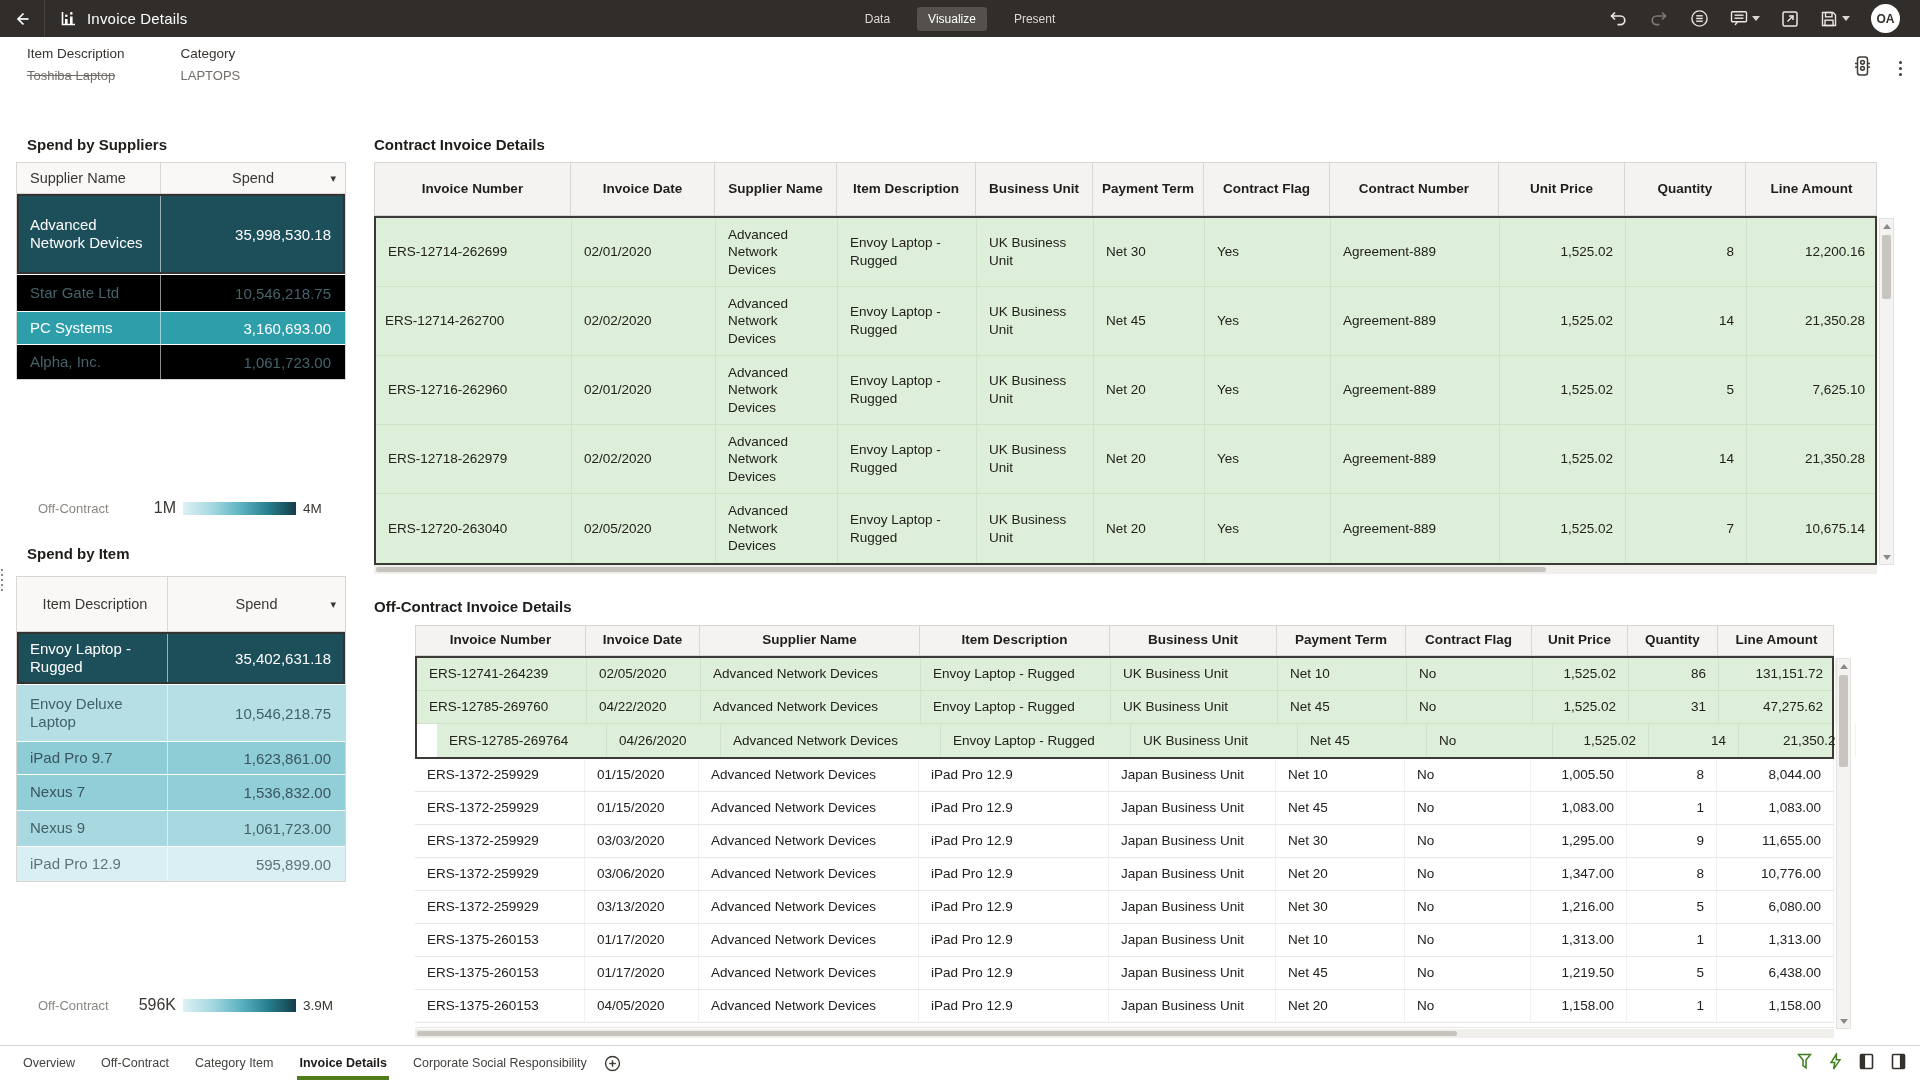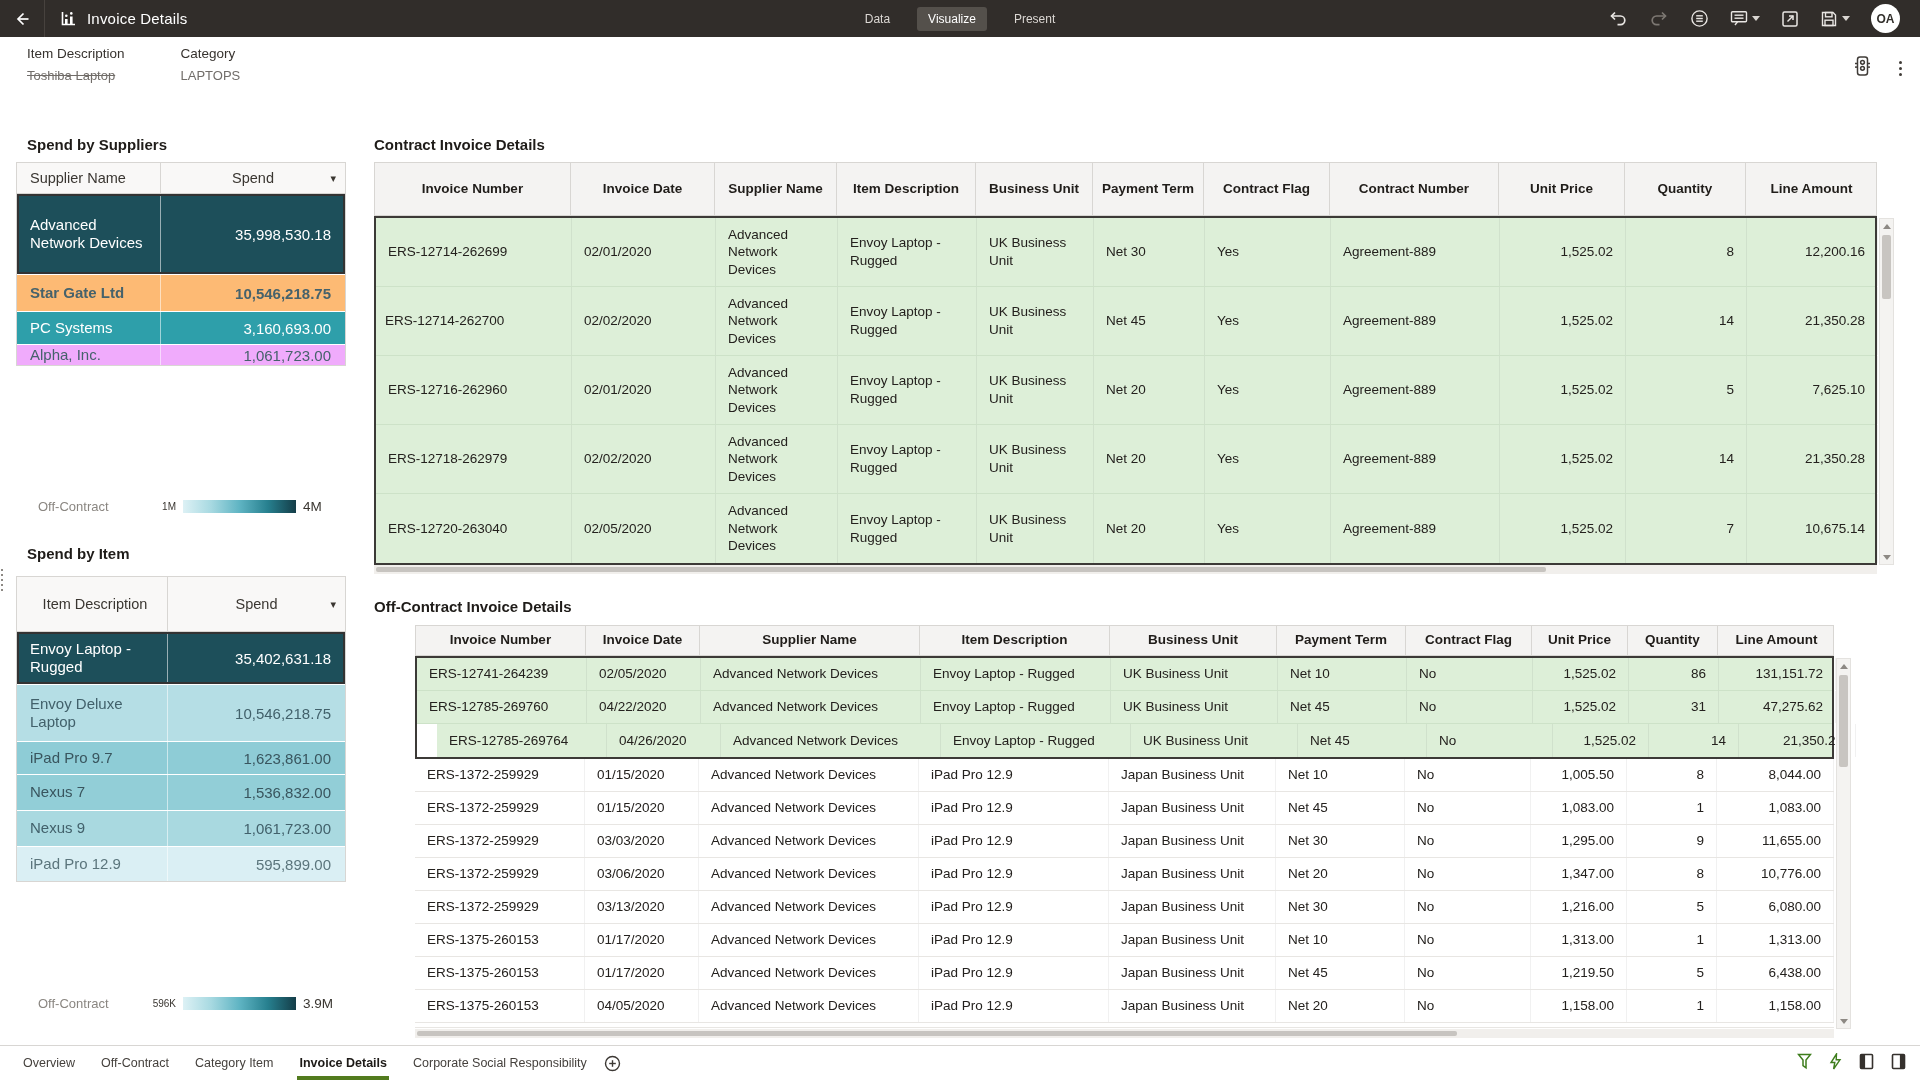--- a/index.html
+++ b/index.html
@@ -28,21 +28,21 @@
   .f-value { font-size:13px; color:#716d69; }
   .f-value.struck { text-decoration:line-through; }
   .fb-right { position:absolute; right:16px; top:18px; display:flex; align-items:center; gap:26px; }
   .kebab { display:flex; flex-direction:column; gap:3px; cursor:pointer; padding:2px; }
   .kebab i { width:3px; height:3px; border-radius:50%; background:#403c38; }
 
   
   .section-title { position:absolute; font-size:15px; font-weight:bold; color:#1f1c19; }
   .legend { position:absolute; display:flex; align-items:center; }
   .lg-label { width:96px; font-size:13px; color:#8a8681; }
-  .lg-min { width:42px; text-align:right; font-size:10px; color:#3a3631; margin-right:7px; }
+  .lg-min { width:42px; text-align:right; font-size:16px; color:#3a3631; margin-right:7px; }
   .lg-bar { width:113px; height:13px; background:linear-gradient(to right,#ddf1f5,#a7d9e1 25%,#5fb4c3 50%,#27808f 75%,#143d48 100%); }
   .lg-max { font-size:13.5px; color:#3a3631; margin-left:7px; }
 
   
   .sp-table { position:absolute; left:16px; width:330px; border:1px solid #d8d6d3; background:#fff; }
   .sp-head { display:flex; background:#f9f8f7; border-bottom:1px solid #d8d6d3; }
   .sp-hname { display:flex; align-items:center; font-size:14.5px; color:#3a3631; border-right:1px solid #d8d6d3; }
   .sp-hspend { position:relative; flex:1; display:flex; align-items:center; justify-content:center; font-size:14.5px; color:#3a3631; }
   .sp-sort { position:absolute; right:9px; font-size:11px; color:#3a3631; }
   .sp-row { display:flex; cursor:pointer; }
@@ -198,29 +198,29 @@
   <h2 class="section-title" style="left:27px; top:136px;">Spend by Suppliers</h2>
   <div class="sp-table" style="top:162px;" id="suppliers-table">
       <div class="sp-head" style="height: 31px;">
         <div class="sp-hname" style="width: 144px; padding-left: 13px;">Supplier Name</div>
         <div class="sp-hspend">Spend<span class="sp-sort">▾</span></div>
       </div>
       <div class="sp-row sel" style="height: 80px; background: rgb(29, 79, 90); color: rgb(255, 255, 255);">
         <div class="sp-name" style="width: 144px;">Advanced Network Devices</div>
         <div class="sp-spend">35,998,530.18</div>
       </div>
-      <div class="sp-row" style="height: 37px; background: #fdba74; color: rgb(70, 98, 107); font-weight: bold;">
+      <div class="sp-row" style="height: 37px; background: #000000; color: rgb(70, 98, 107);">
         <div class="sp-name" style="width: 144px;">Star Gate Ltd</div>
         <div class="sp-spend">10,546,218.75</div>
       </div>
       <div class="sp-row" style="height: 33px; background: rgb(46, 159, 170); color: rgb(255, 255, 255);">
         <div class="sp-name" style="width: 144px;">PC Systems</div>
         <div class="sp-spend">3,160,693.00</div>
       </div>
-      <div class="sp-row" style="height: 21px; background: #f0abfc; color: rgb(70, 98, 107);">
+      <div class="sp-row" style="height: 35px; background: #000000; color: rgb(70, 98, 107);">
         <div class="sp-name" style="width: 144px;">Alpha, Inc.</div>
         <div class="sp-spend">1,061,723.00</div>
       </div>
     </div>
 
   <div class="legend" style="left:38px; top:499px;">
     <span class="lg-label">Off-Contract</span>
     <span class="lg-min">1M</span>
     <span class="lg-bar"></span>
     <span class="lg-max">4M</span>

